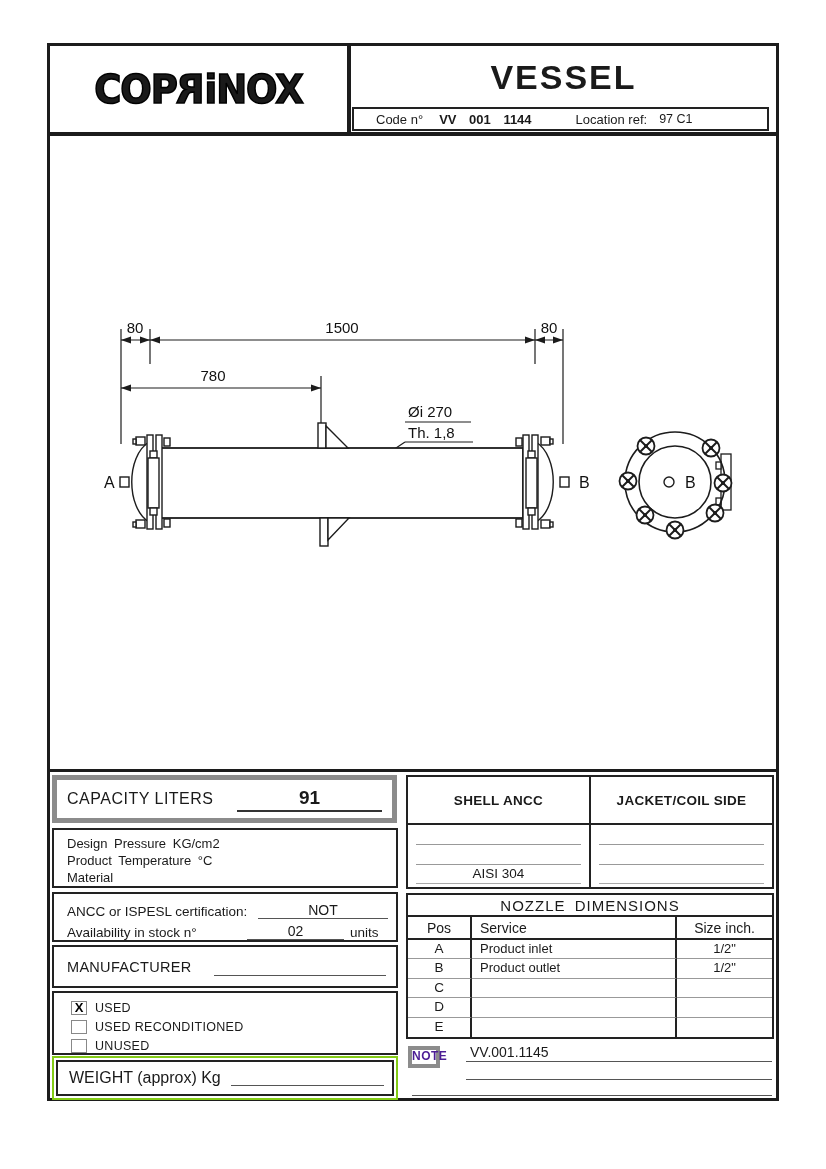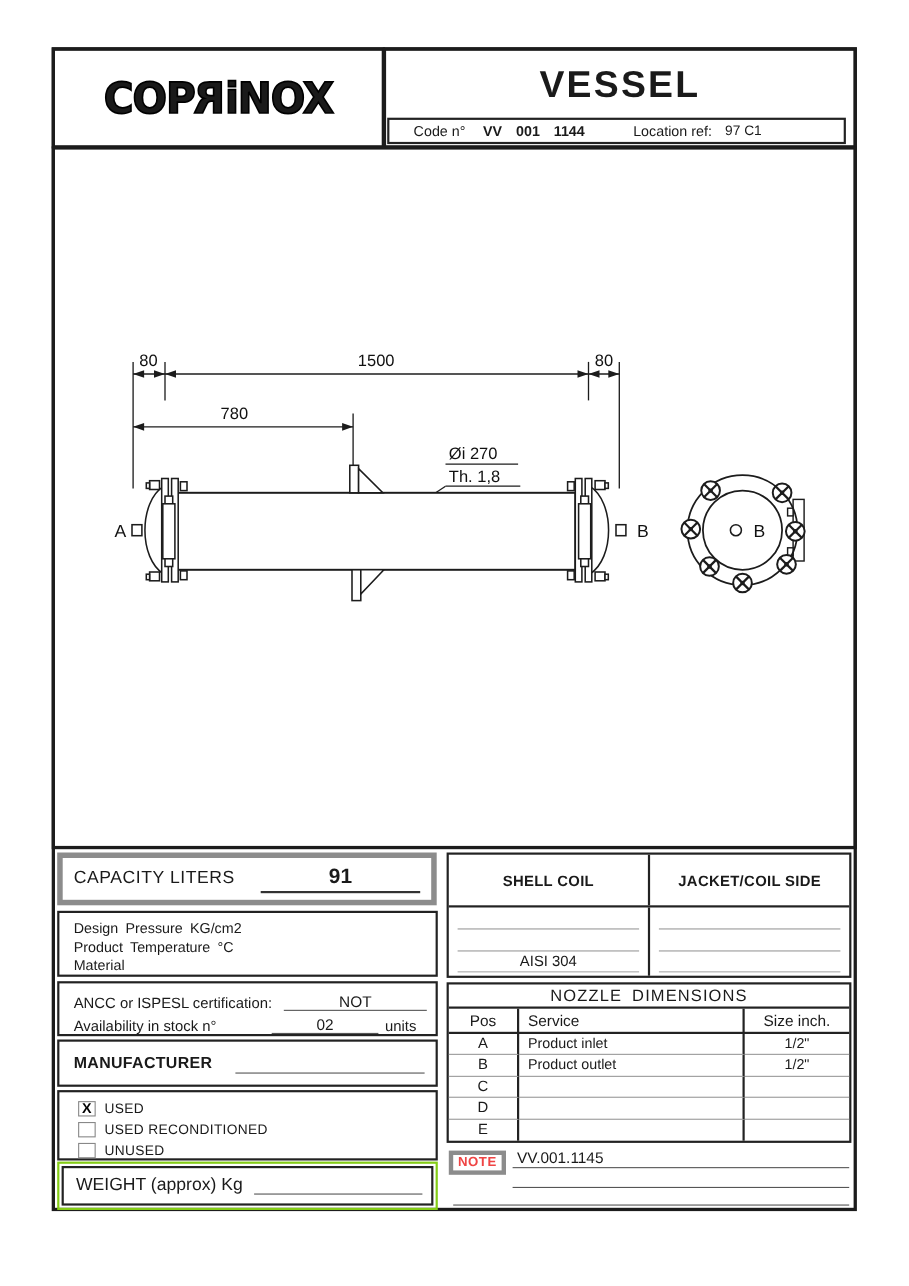--- a/index.html
+++ b/index.html
@@ -35,21 +35,21 @@
     padding:5px 0 0 13px; font-size:13px; line-height:17px; word-spacing:3px; }
   .ancc-box { left:52px; top:892px; width:346px; height:50px; border:2px solid #222;
     padding:4px 8px 0 13px; font-size:13.5px; }
   .ancc-row { display:flex; align-items:flex-end; height:21px; }
   .u-line { border-bottom:1.5px solid #555; text-align:center; font-size:14px; }
   .ancc-val { margin-left:auto; width:130px; }
   .stock-val { margin-left:auto; width:97px; }
   .stock-units { margin-left:6px; width:38px; }
   .manufacturer-box { left:52px; top:945px; width:346px; height:43px; border:2px solid #222;
     display:flex; align-items:center; padding:0 10px 0 13px; }
-  .manufacturer-label { font-weight:bold; font-size:14.5px; letter-spacing:.3px; }
+  .manufacturer-label { font-weight:normal; font-size:14.5px; letter-spacing:.3px; }
   .manufacturer-line { margin-left:auto; width:172px; height:18px; border-bottom:1.5px solid #555; }
   .condition-box { left:52px; top:991px; width:346px; height:64px; border:2px solid #222;
     padding:5px 0 0 17px; }
   .cond-row { display:flex; align-items:center; height:19px; }
   .checkbox { width:16px; height:14px; border:1.5px solid #888; margin-right:8px; text-align:center;
     font-weight:bold; font-size:13px; line-height:12px; color:#000; }
   .cond-label { font-size:12.5px; letter-spacing:.3px; }
   .weight-outer { left:52px; top:1056px; width:346px; height:44px; border:2px solid #84cc16; padding:2px; }
   .weight-inner { width:100%; height:100%; border:2px solid #222; display:flex; align-items:center;
     padding:0 8px 0 11px; }
@@ -75,22 +75,22 @@
   .nozzle-head { display:grid; grid-template-columns:64px 1fr 95px; height:23px; border-bottom:2px solid #222; }
   .nozzle-head > div { font-size:14px; line-height:22px; }
   .nz-c1 { text-align:center; border-right:2px solid #222; }
   .nz-c2 { padding-left:8px; border-right:2px solid #222; }
   .nz-c3 { text-align:center; }
   .nozzle-row { display:grid; grid-template-columns:64px 1fr 95px; height:19.4px; }
   .nozzle-row > div { font-size:13px; line-height:18px; border-bottom:1.5px solid #999; }
   .nozzle-row.last > div { border-bottom:none; }
   .nozzle-row .nz-c1 { font-size:13.5px; }
 
-  .note-label-box { left:408px; top:1046px; width:52px; height:22px; border:4px solid #8c8c8c;
-    text-align:center; font-size:12px; font-weight:bold; color:#ef4444; line-height:13px; letter-spacing:.5px; }
+  .note-label-box { left:408px; top:1046px; width:32px; height:22px; border:4px solid #8c8c8c;
+    text-align:center; font-size:12px; font-weight:bold; color:#4c1d95; line-height:13px; letter-spacing:.5px; }
   .note-line1 { left:466px; top:1044px; width:306px; height:18px; border-bottom:1.5px solid #555;
     font-size:14px; padding-left:4px; }
   .note-line2 { left:466px; top:1064px; width:306px; height:16px; border-bottom:1.5px solid #555; }
   .note-line3 { left:412px; top:1080px; width:360px; height:16px; border-bottom:1.5px solid #555; }
 
   text { font-family:"Liberation Sans", sans-serif; fill:#111; }
 </style>
 </head>
 <body>
 
@@ -293,21 +293,21 @@
 
 <div class="abs weight-outer">
   <div class="weight-inner">
     <span class="weight-label">WEIGHT (approx) Kg</span>
     <span class="weight-line"></span>
   </div>
 </div>
 
 <div class="abs shell-table">
   <div class="shell-head">
-    <div>SHELL COIL</div>
+    <div>SHELL ANCC</div>
     <div>JACKET/COIL SIDE</div>
   </div>
   <div class="shell-body">
     <div class="shell-col">
       <div class="shell-row"></div>
       <div class="shell-row"></div>
       <div class="shell-row last">AISI 304</div>
     </div>
     <div class="shell-col">
       <div class="shell-row"></div>

